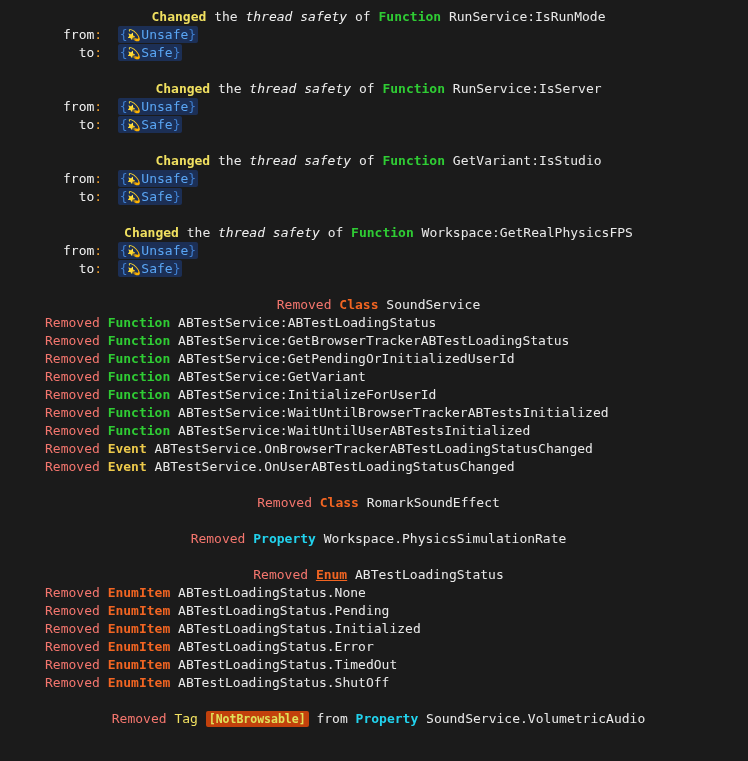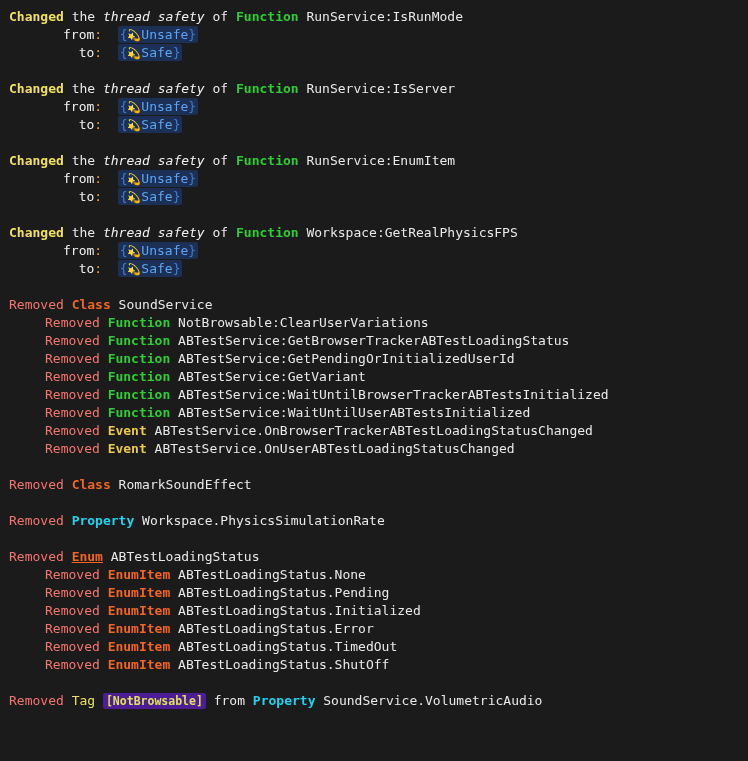--- a/index.html
+++ b/index.html
@@ -21,21 +21,21 @@
     padding: 8px 0 0 0;
   }
   .line {
     white-space: pre;
     height: 18px;
     line-height: 18px;
   }
   .blank { height: 18px; }
 
   
-  .ind0 { padding-left: 9px; }
+  .ind0 { padding-left: 9px; text-align: center; }
   .ind1 { padding-left: 27px; margin-left: 36px; }
   .ind2 { padding-left: 45px; }
 
   
   .kw-changed   { color: #f0e060; font-weight: bold; }
   .kw-removed   { color: #f4766e; }
   .kw-class     { color: #f26522; font-weight: bold; }
   .kw-function  { color: #2fcc34; font-weight: bold; }
   .kw-event     { color: #ecc94b; font-weight: bold; }
   .kw-property  { color: #22d3ee; font-weight: bold; }
@@ -56,21 +56,21 @@
     padding: 1px 2px;
     border-radius: 2px;
   }
   .badge .brace { color: #3f7fd0; }
   .badge .bt { color: #5aa6f5; }
   .glyph {
     font-size: 11px;
     letter-spacing: 0;
   }
   .tagbadge {
-    background: #4c1d95;
+    background: #c2410c;
     color: #dfe25a;
     padding: 1px 3px;
     border-radius: 2px;
     font-size: 11.5px;
     font-weight: bold;
   }
 </style>
 </head>
 <body>
 
@@ -79,36 +79,37 @@
   <div class="line ind0"><span class="kw-changed">Changed</span><span class="plain"> </span><span class="plain">the</span><span class="plain"> </span><span class="ital">thread safety</span><span class="plain"> </span><span class="plain">of</span><span class="plain"> </span><span class="kw-function">Function</span><span class="plain"> </span><span class="name">RunService:IsRunMode</span></div>
   <div class="line ind1"><span class="label">from</span><span class="colon">:</span><span class="plain">  </span><span class="badge"><span class="brace">{</span><span class="glyph">💫</span><span class="bt">Unsafe</span><span class="brace">}</span></span></div>
   <div class="line ind1"><span class="plain">  </span><span class="label">to</span><span class="colon">:</span><span class="plain">  </span><span class="badge"><span class="brace">{</span><span class="glyph">💫</span><span class="bt">Safe</span><span class="brace">}</span></span></div>
   <div class="blank"></div>
 
   <div class="line ind0"><span class="kw-changed">Changed</span><span class="plain"> </span><span class="plain">the</span><span class="plain"> </span><span class="ital">thread safety</span><span class="plain"> </span><span class="plain">of</span><span class="plain"> </span><span class="kw-function">Function</span><span class="plain"> </span><span class="name">RunService:IsServer</span></div>
   <div class="line ind1"><span class="label">from</span><span class="colon">:</span><span class="plain">  </span><span class="badge"><span class="brace">{</span><span class="glyph">💫</span><span class="bt">Unsafe</span><span class="brace">}</span></span></div>
   <div class="line ind1"><span class="plain">  </span><span class="label">to</span><span class="colon">:</span><span class="plain">  </span><span class="badge"><span class="brace">{</span><span class="glyph">💫</span><span class="bt">Safe</span><span class="brace">}</span></span></div>
   <div class="blank"></div>
 
-  <div class="line ind0"><span class="kw-changed">Changed</span><span class="plain"> </span><span class="plain">the</span><span class="plain"> </span><span class="ital">thread safety</span><span class="plain"> </span><span class="plain">of</span><span class="plain"> </span><span class="kw-function">Function</span><span class="plain"> </span><span class="name">RunService:EnumItem</span></div>
+  <div class="line ind0"><span class="kw-changed">Changed</span><span class="plain"> </span><span class="plain">the</span><span class="plain"> </span><span class="ital">thread safety</span><span class="plain"> </span><span class="plain">of</span><span class="plain"> </span><span class="kw-function">Function</span><span class="plain"> </span><span class="name">GetVariant:IsStudio</span></div>
   <div class="line ind1"><span class="label">from</span><span class="colon">:</span><span class="plain">  </span><span class="badge"><span class="brace">{</span><span class="glyph">💫</span><span class="bt">Unsafe</span><span class="brace">}</span></span></div>
   <div class="line ind1"><span class="plain">  </span><span class="label">to</span><span class="colon">:</span><span class="plain">  </span><span class="badge"><span class="brace">{</span><span class="glyph">💫</span><span class="bt">Safe</span><span class="brace">}</span></span></div>
   <div class="blank"></div>
 
   <div class="line ind0"><span class="kw-changed">Changed</span><span class="plain"> </span><span class="plain">the</span><span class="plain"> </span><span class="ital">thread safety</span><span class="plain"> </span><span class="plain">of</span><span class="plain"> </span><span class="kw-function">Function</span><span class="plain"> </span><span class="name">Workspace:GetRealPhysicsFPS</span></div>
   <div class="line ind1"><span class="label">from</span><span class="colon">:</span><span class="plain">  </span><span class="badge"><span class="brace">{</span><span class="glyph">💫</span><span class="bt">Unsafe</span><span class="brace">}</span></span></div>
   <div class="line ind1"><span class="plain">  </span><span class="label">to</span><span class="colon">:</span><span class="plain">  </span><span class="badge"><span class="brace">{</span><span class="glyph">💫</span><span class="bt">Safe</span><span class="brace">}</span></span></div>
   <div class="blank"></div>
 
   <div class="line ind0"><span class="kw-removed">Removed</span><span class="plain"> </span><span class="kw-class">Class</span><span class="plain"> </span><span class="name">SoundService</span></div>
 
-  <div class="line ind2"><span class="kw-removed">Removed</span><span class="plain"> </span><span class="kw-function">Function</span><span class="plain"> </span><span class="name">NotBrowsable:ClearUserVariations</span></div>
+  <div class="line ind2"><span class="kw-removed">Removed</span><span class="plain"> </span><span class="kw-function">Function</span><span class="plain"> </span><span class="name">ABTestService:ABTestLoadingStatus</span></div>
   <div class="line ind2"><span class="kw-removed">Removed</span><span class="plain"> </span><span class="kw-function">Function</span><span class="plain"> </span><span class="name">ABTestService:GetBrowserTrackerABTestLoadingStatus</span></div>
   <div class="line ind2"><span class="kw-removed">Removed</span><span class="plain"> </span><span class="kw-function">Function</span><span class="plain"> </span><span class="name">ABTestService:GetPendingOrInitializedUserId</span></div>
   <div class="line ind2"><span class="kw-removed">Removed</span><span class="plain"> </span><span class="kw-function">Function</span><span class="plain"> </span><span class="name">ABTestService:GetVariant</span></div>
+  <div class="line ind2"><span class="kw-removed">Removed</span><span class="plain"> </span><span class="kw-function">Function</span><span class="plain"> </span><span class="name">ABTestService:InitializeForUserId</span></div>
   <div class="line ind2"><span class="kw-removed">Removed</span><span class="plain"> </span><span class="kw-function">Function</span><span class="plain"> </span><span class="name">ABTestService:WaitUntilBrowserTrackerABTestsInitialized</span></div>
   <div class="line ind2"><span class="kw-removed">Removed</span><span class="plain"> </span><span class="kw-function">Function</span><span class="plain"> </span><span class="name">ABTestService:WaitUntilUserABTestsInitialized</span></div>
   <div class="line ind2"><span class="kw-removed">Removed</span><span class="plain"> </span><span class="kw-event">Event</span><span class="plain"> </span><span class="name">ABTestService.OnBrowserTrackerABTestLoadingStatusChanged</span></div>
   <div class="line ind2"><span class="kw-removed">Removed</span><span class="plain"> </span><span class="kw-event">Event</span><span class="plain"> </span><span class="name">ABTestService.OnUserABTestLoadingStatusChanged</span></div>
   <div class="blank"></div>
 
   <div class="line ind0"><span class="kw-removed">Removed</span><span class="plain"> </span><span class="kw-class">Class</span><span class="plain"> </span><span class="name">RomarkSoundEffect</span></div>
   <div class="blank"></div>
 
   <div class="line ind0"><span class="kw-removed">Removed</span><span class="plain"> </span><span class="kw-property">Property</span><span class="plain"> </span><span class="name">Workspace.PhysicsSimulationRate</span></div>

